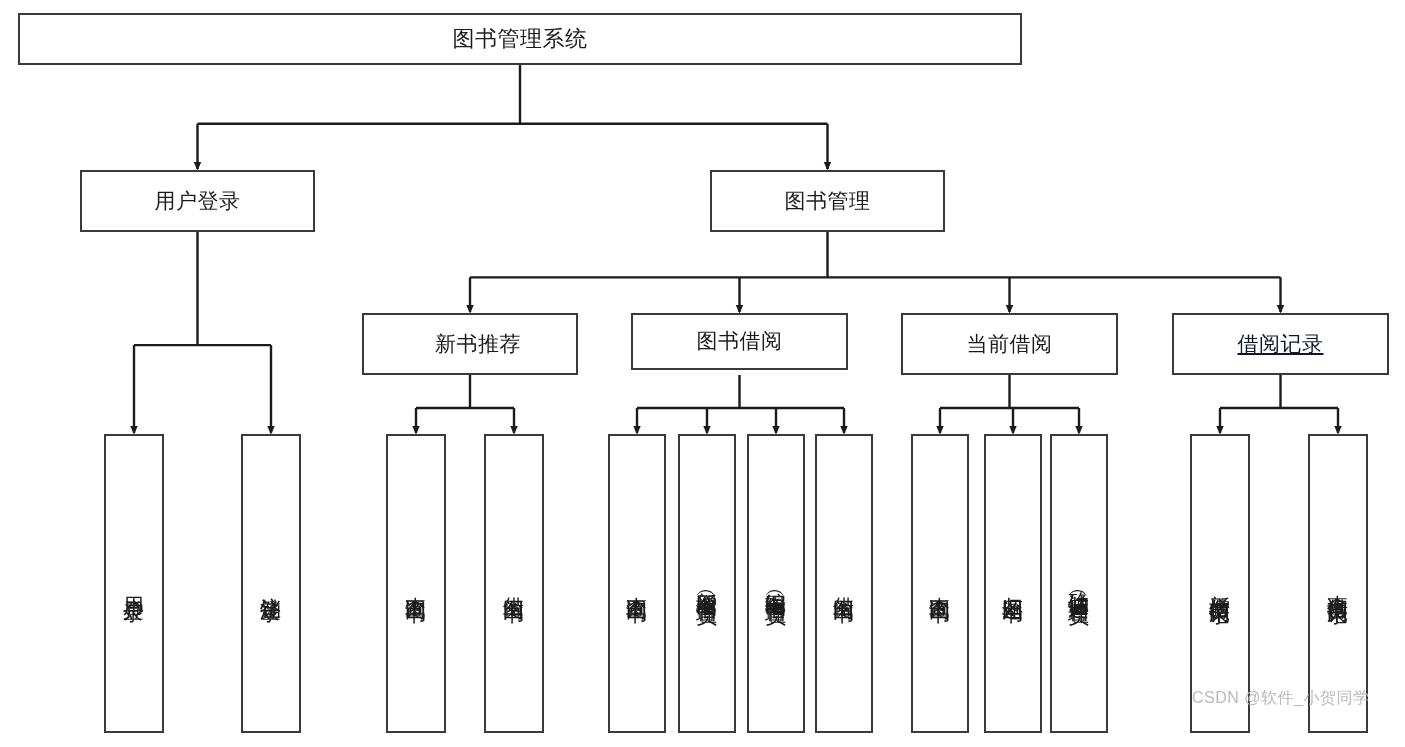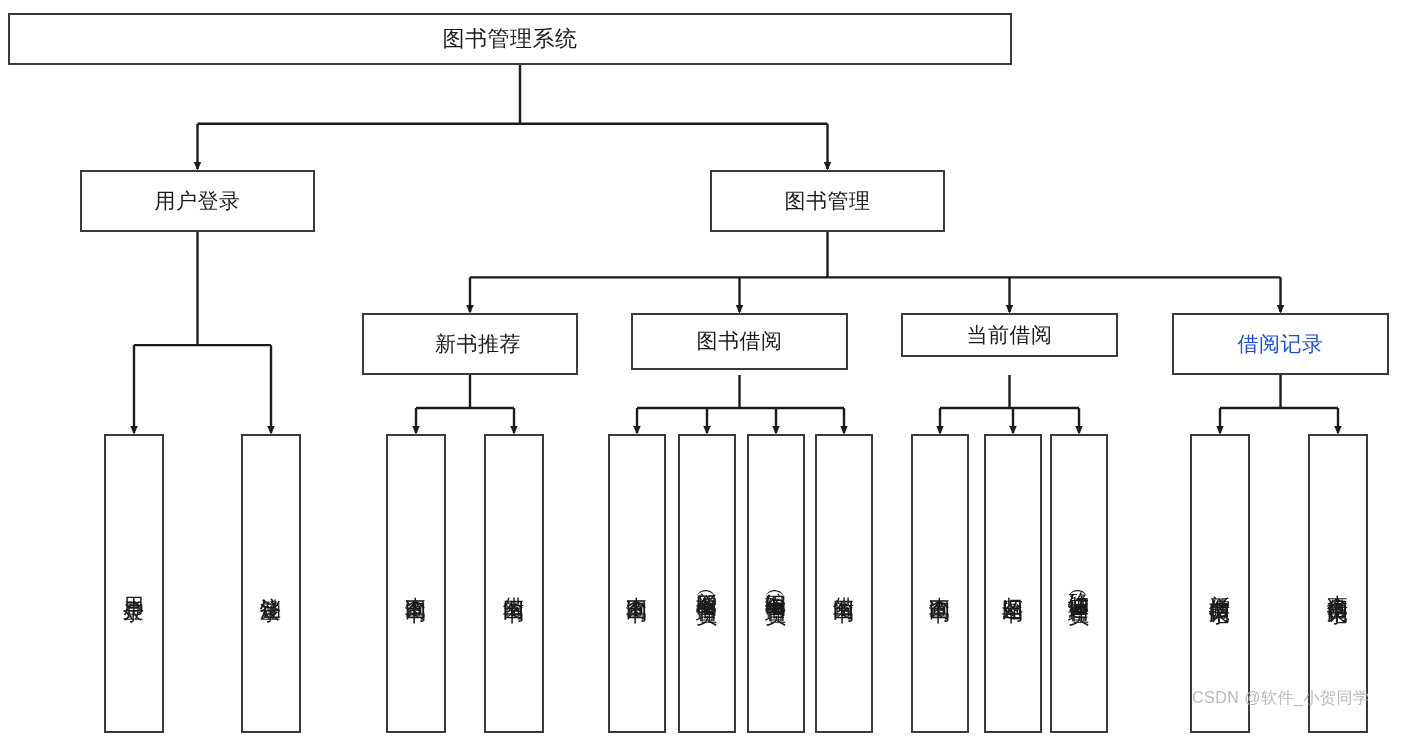--- a/index.html
+++ b/index.html
@@ -99,40 +99,40 @@
       <line x1="940" y1="408.04" x2="1079" y2="408.04" stroke="#1b1b1b" stroke-width="2.4"></line>
       <line x1="940" y1="408.04" x2="940" y2="433" stroke="#1b1b1b" stroke-width="2.4" marker-end="url(#arrow)"></line>
       <line x1="1013" y1="408.04" x2="1013" y2="433" stroke="#1b1b1b" stroke-width="2.4" marker-end="url(#arrow)"></line>
       <line x1="1079" y1="408.04" x2="1079" y2="433" stroke="#1b1b1b" stroke-width="2.4" marker-end="url(#arrow)"></line>
       <line x1="1280.5" y1="375" x2="1280.5" y2="408.04" stroke="#1b1b1b" stroke-width="2.4"></line>
       <line x1="1220" y1="408.04" x2="1338" y2="408.04" stroke="#1b1b1b" stroke-width="2.4"></line>
       <line x1="1220" y1="408.04" x2="1220" y2="433" stroke="#1b1b1b" stroke-width="2.4" marker-end="url(#arrow)"></line>
       <line x1="1338" y1="408.04" x2="1338" y2="433" stroke="#1b1b1b" stroke-width="2.4" marker-end="url(#arrow)"></line>
     </svg>
   <div id="node-layer">
-      <div class="node root" style="left: 8px; top: 13px; width: 1004px; height: 52px; border-color: rgb(58, 58, 58);">
+      <div class="node root" style="left: 18px; top: 13px; width: 1004px; height: 52px; border-color: rgb(58, 58, 58);">
         <span class="node-label" style="color: rgb(27, 27, 27);">图书管理系统</span>
       </div>
       <div class="node" style="left: 80px; top: 170px; width: 235px; height: 62px; border-color: rgb(58, 58, 58);">
         <span class="node-label" style="color: rgb(27, 27, 27);">用户登录</span>
       </div>
       <div class="node" style="left: 710px; top: 170px; width: 235px; height: 62px; border-color: rgb(58, 58, 58);">
         <span class="node-label" style="color: rgb(27, 27, 27);">图书管理</span>
       </div>
       <div class="node" style="left: 362px; top: 313px; width: 216px; height: 62px; border-color: rgb(58, 58, 58);">
         <span class="node-label" style="color: rgb(27, 27, 27); margin-left: 16px;">新书推荐</span>
       </div>
       <div class="node" style="left: 631px; top: 313px; width: 217px; height: 57px; border-color: rgb(58, 58, 58);">
         <span class="node-label" style="color: rgb(27, 27, 27);">图书借阅</span>
       </div>
-      <div class="node" style="left: 901px; top: 313px; width: 217px; height: 44px; border-color: rgb(58, 58, 58); align-items: center;">
+      <div class="node" style="left: 901px; top: 313px; width: 217px; height: 62px; border-color: rgb(58, 58, 58); align-items: center;">
         <span class="node-label" style="color: rgb(27, 27, 27);">当前借阅</span>
       </div>
       <div class="node" style="left: 1172px; top: 313px; width: 217px; height: 62px; border-color: rgb(58, 58, 58);">
-        <span class="node-label" style="color: #1d4ed8;">借阅记录</span>
+        <span class="node-label" style="color: #0f172a; text-decoration: underline;">借阅记录</span>
       </div>
       <div class="node vertical" style="left: 104px; top: 434px; width: 60px; height: 299px; border-color: rgb(58, 58, 58);">
         <span class="node-label" style="color: rgb(27, 27, 27);">用户登录</span>
       </div>
       <div class="node vertical" style="left: 241px; top: 434px; width: 60px; height: 299px; border-color: rgb(58, 58, 58);">
         <span class="node-label" style="color: rgb(27, 27, 27);">注销登录</span>
       </div>
       <div class="node vertical" style="left: 386px; top: 434px; width: 60px; height: 299px; border-color: rgb(58, 58, 58);">
         <span class="node-label" style="color: rgb(27, 27, 27);">查询图书</span>
       </div>

